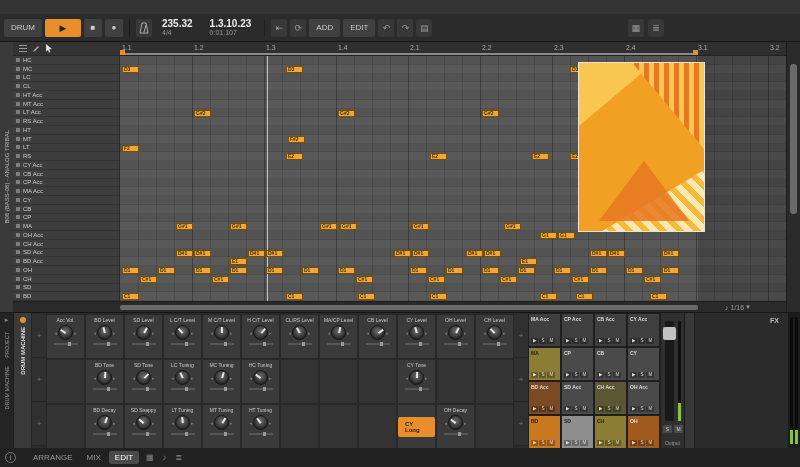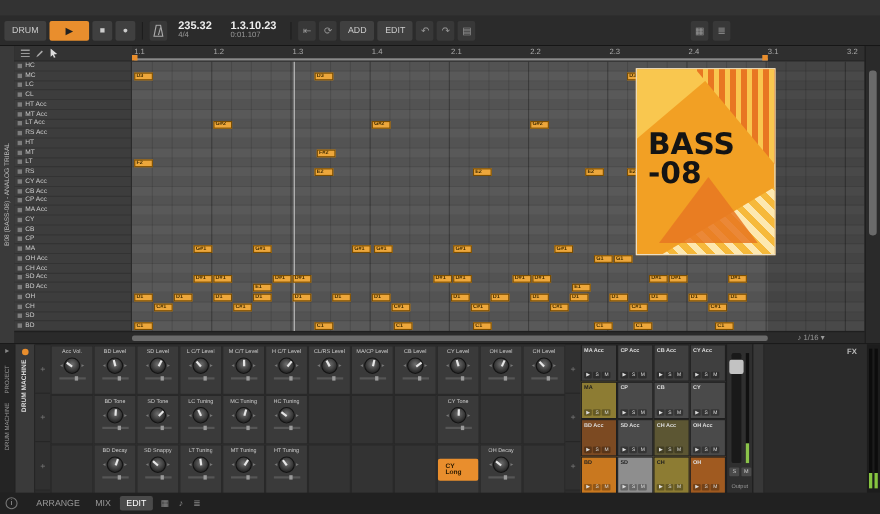--- a/index.html
+++ b/index.html
@@ -466,24 +466,20 @@
         <span>♪</span>
         <span>1/16</span>
         <span>▾</span>
       </div>
     </div>
     <div class="artwork">
       <div class="a-tri1"></div>
       <div class="a-tri2"></div>
       <div class="a-tri3"></div>
       <div class="a-tri4"></div>
-      <div class="a-text">
-        <div>BASS</div>
-        <div>-08</div>
-      </div>
     </div>
   </div>
   <div class="vscroll">
     <div class="vthumb"></div>
   </div>
 
   <div class="device">
     <div class="rail" id="rail">
       <span class="rail-ico">▸</span>
     <div class="vtext">PROJECT</div>

